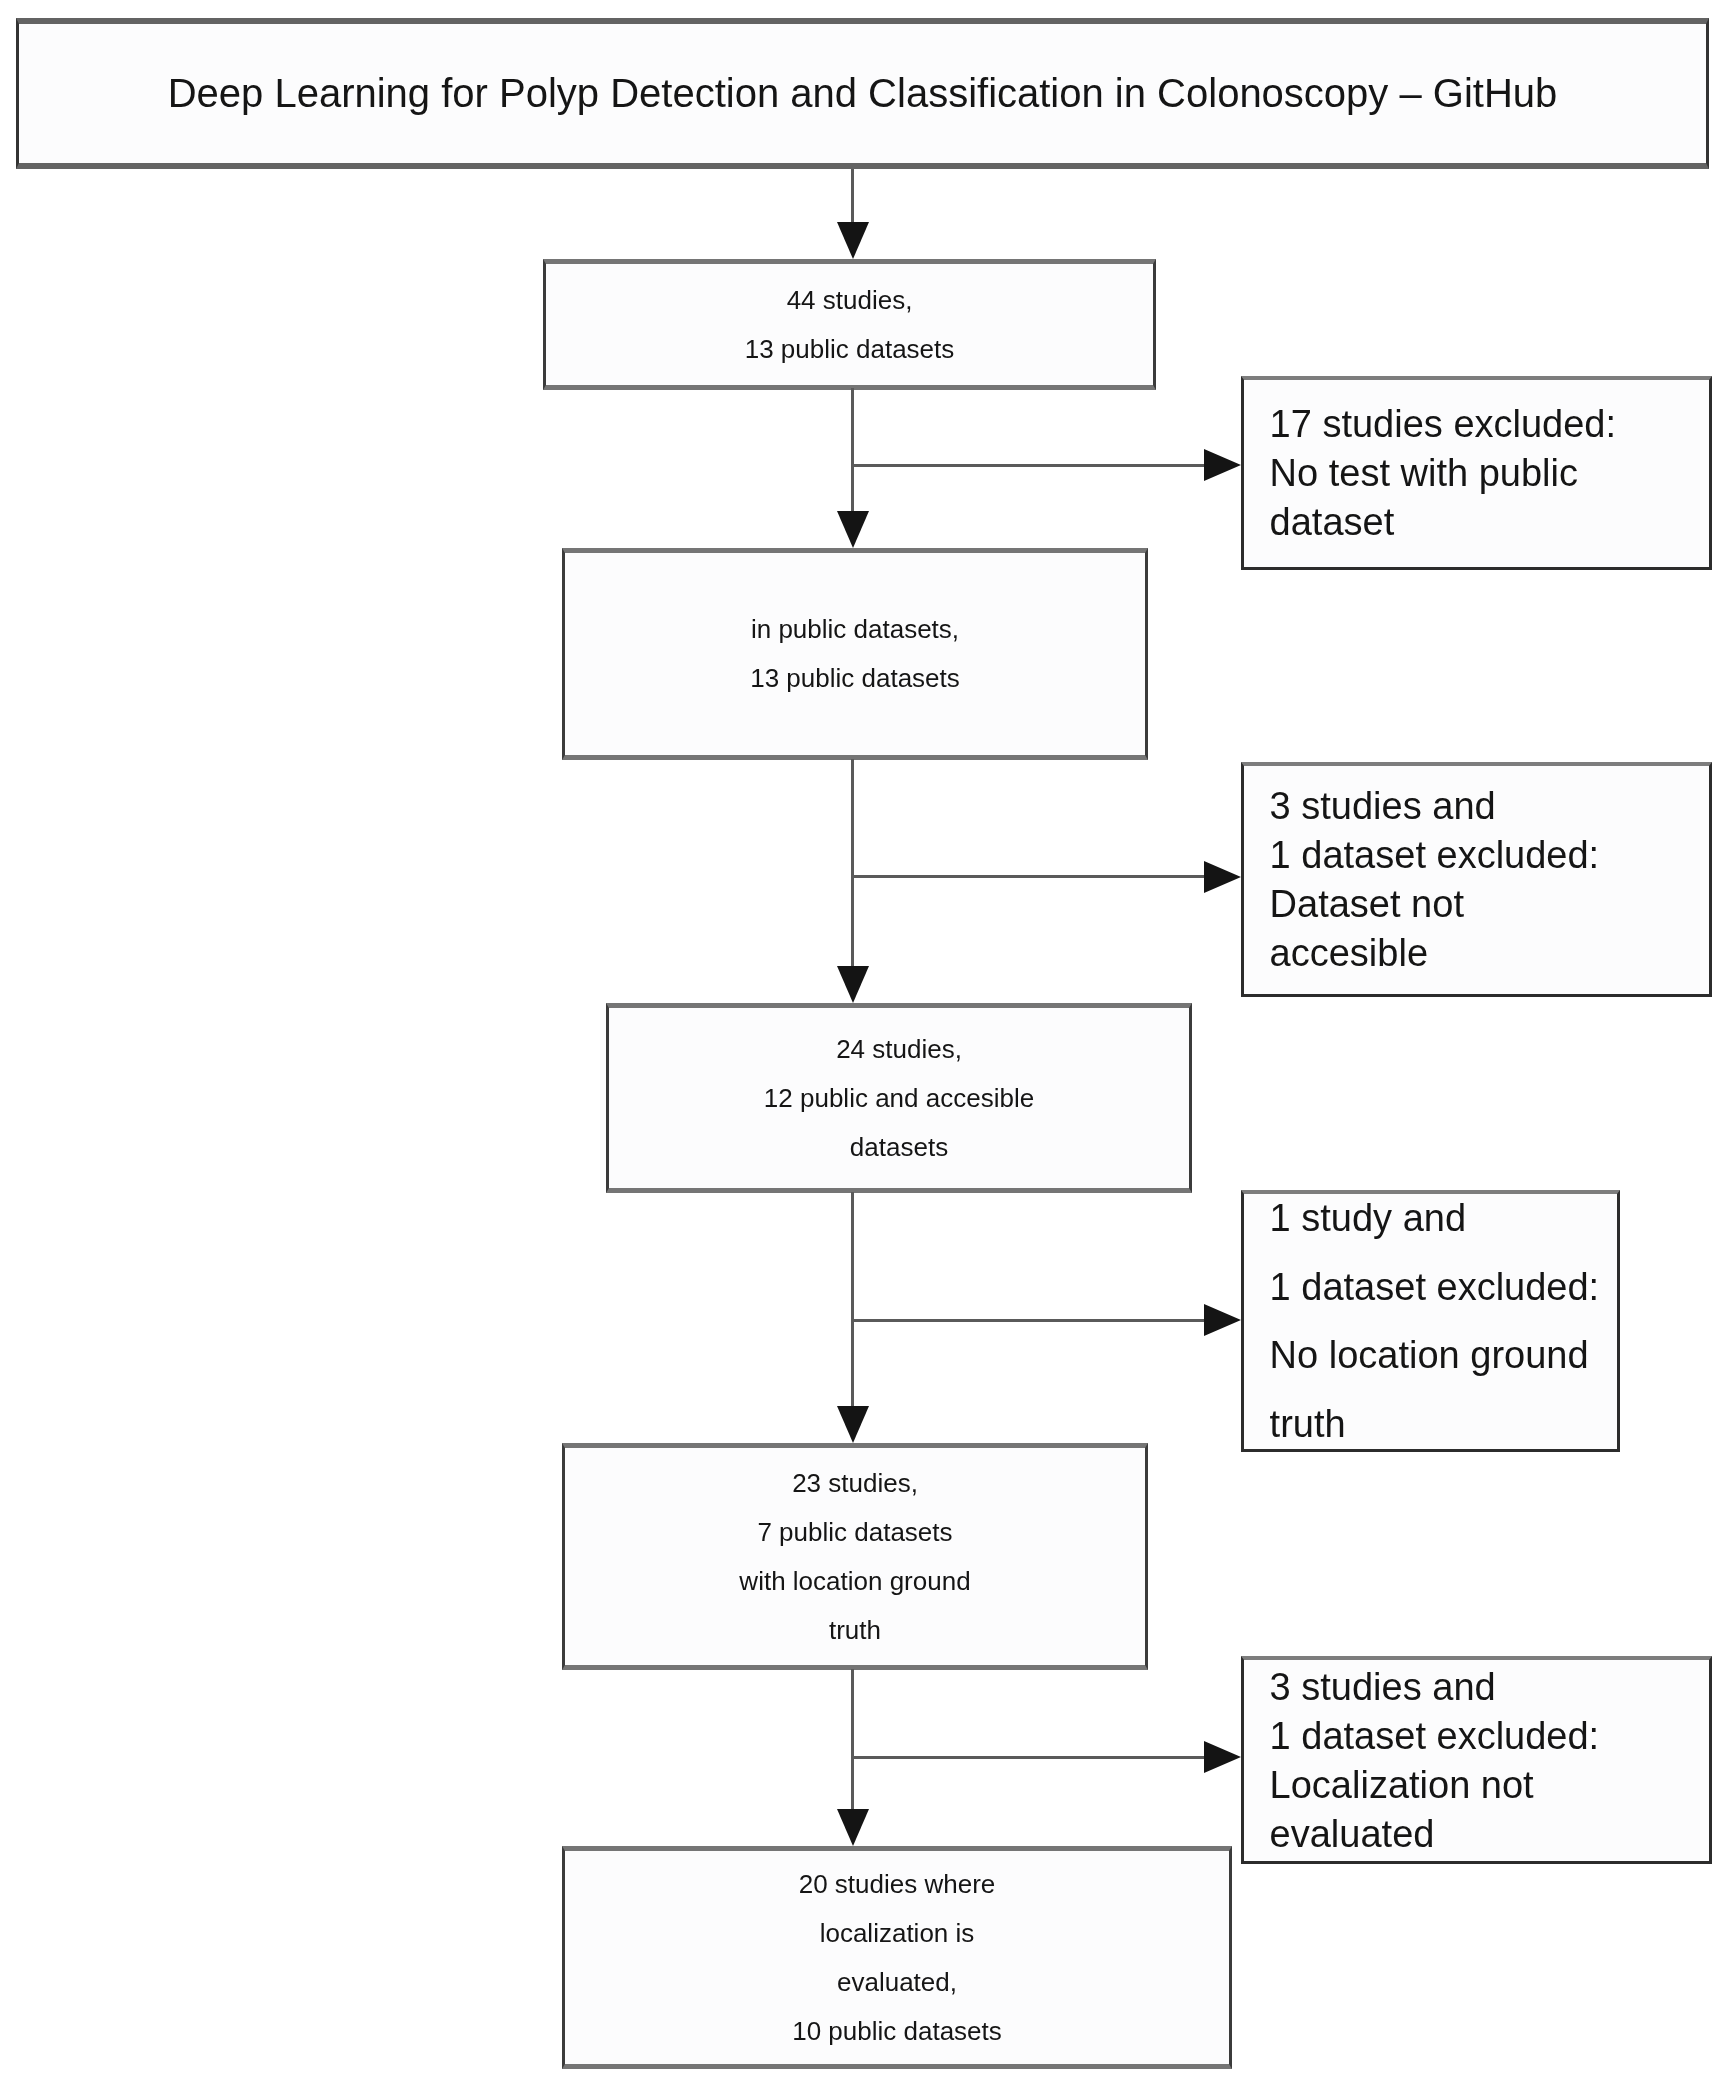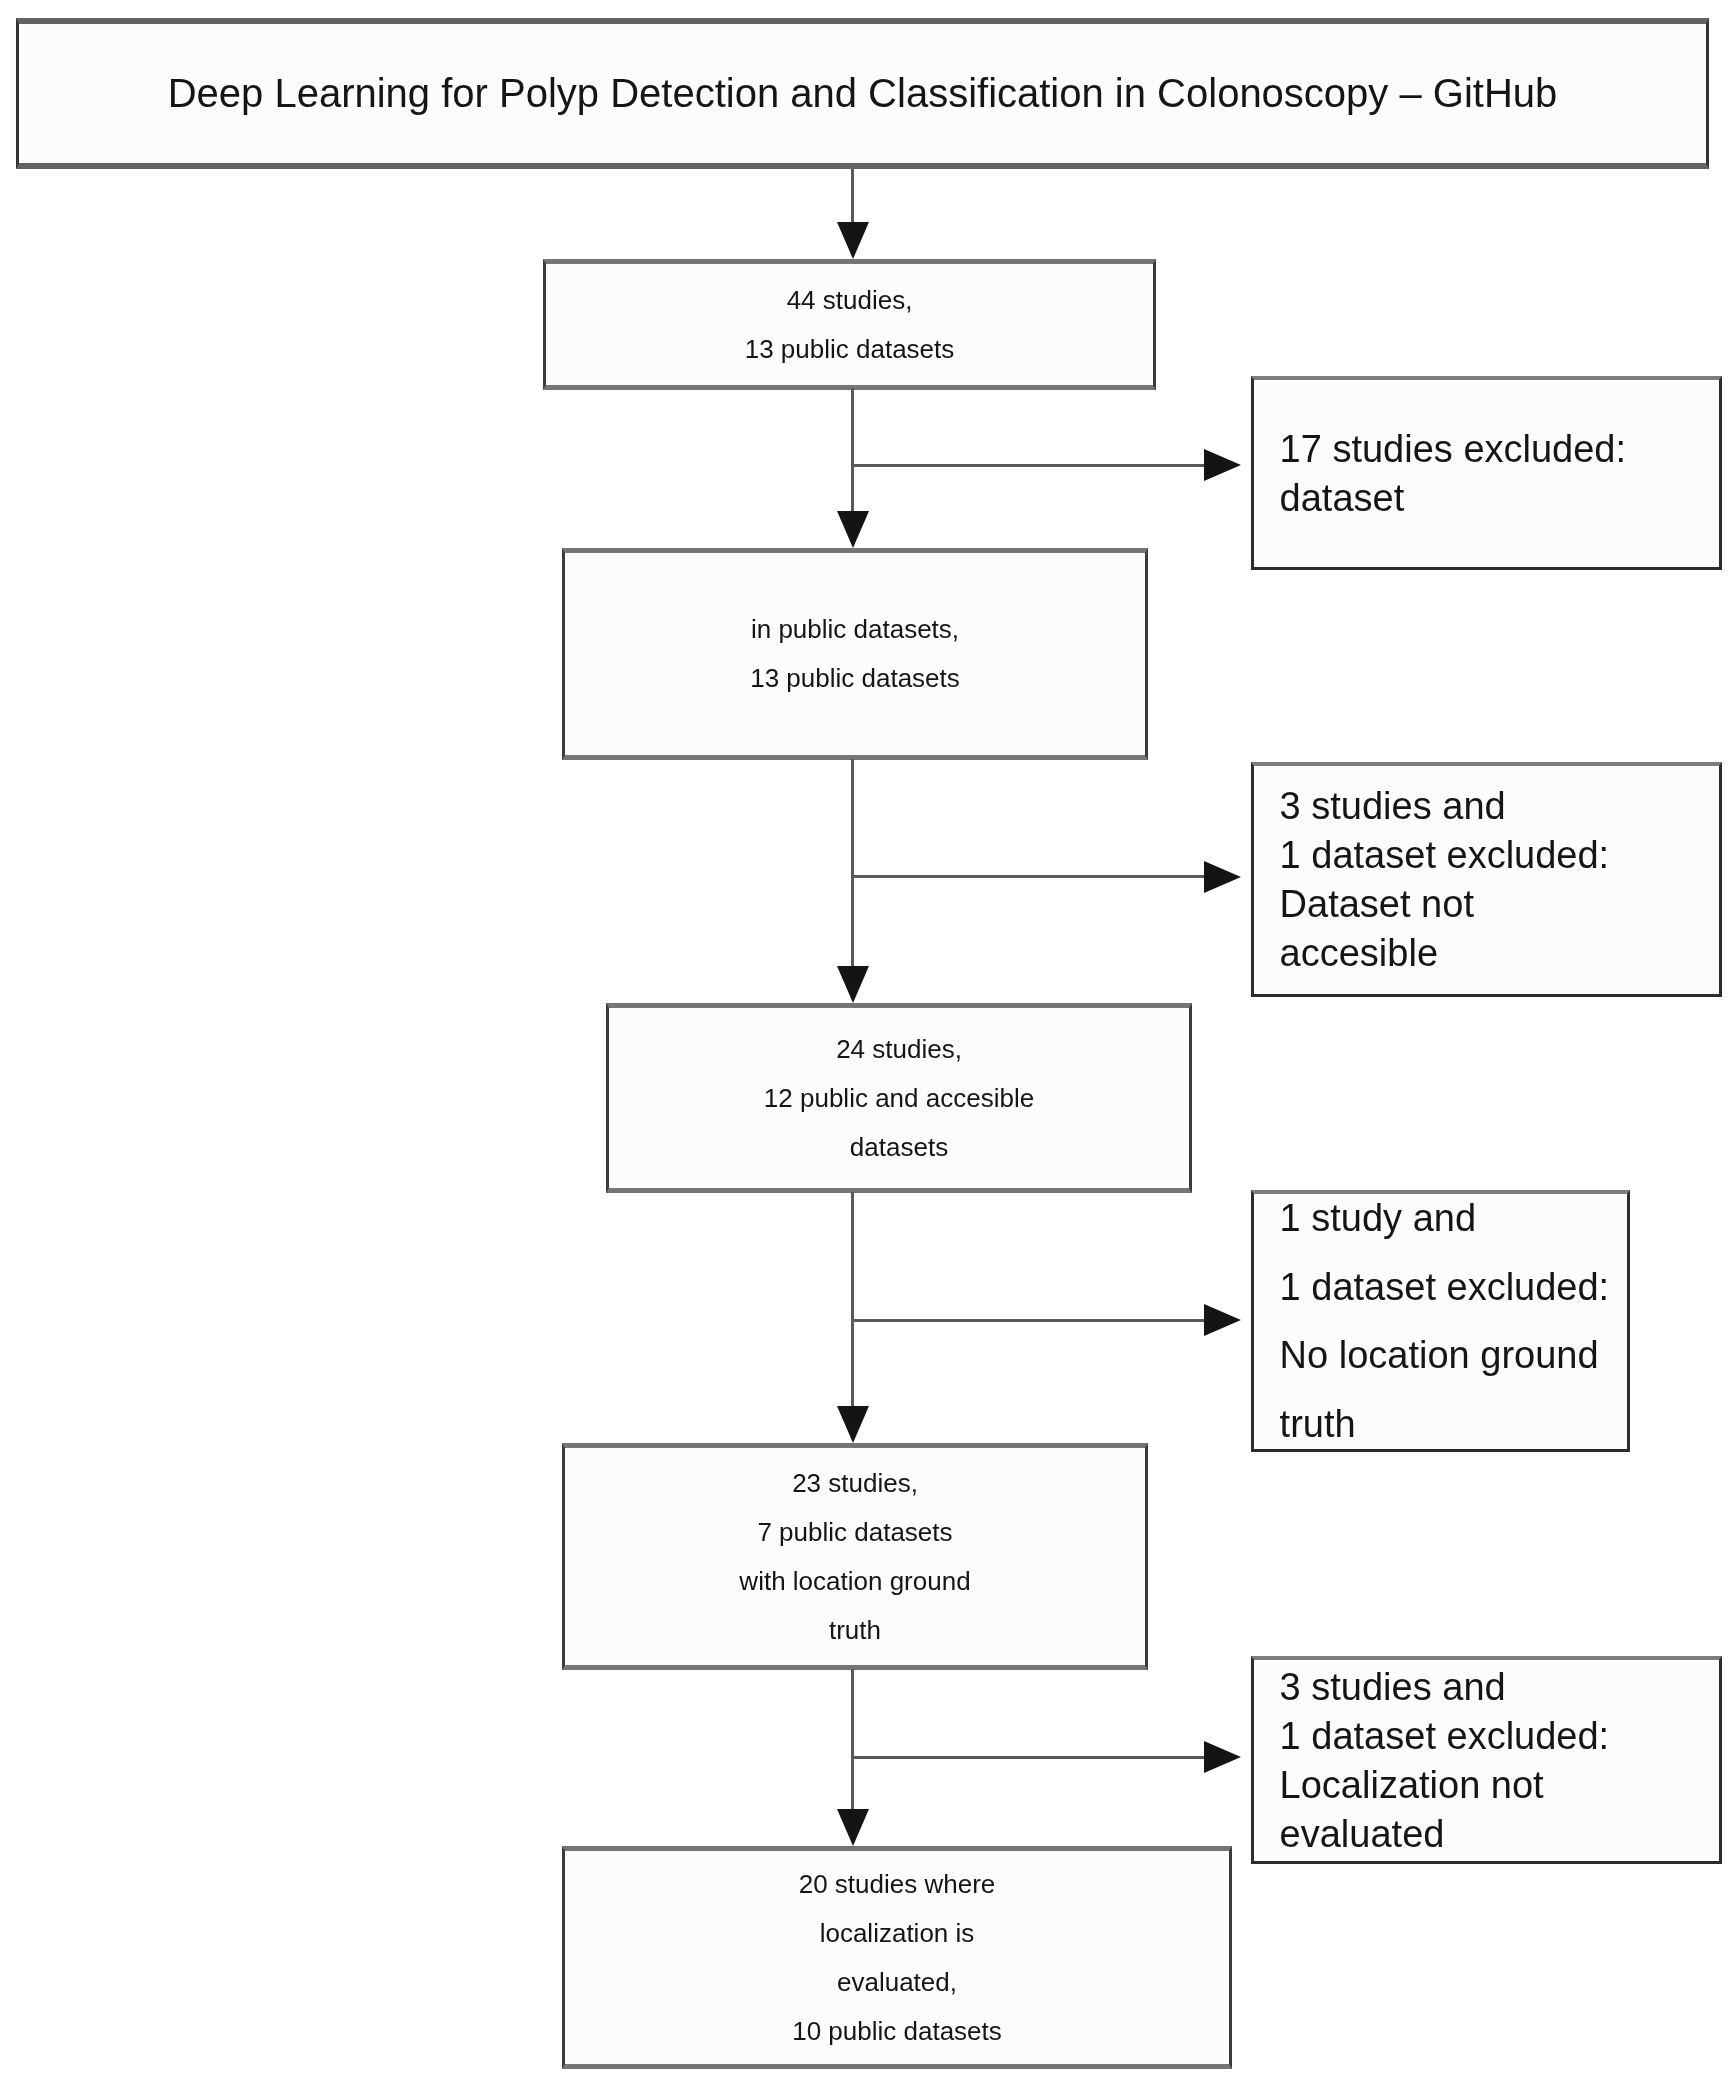--- a/index.html
+++ b/index.html
@@ -42,21 +42,20 @@
     border-top: 4.5px solid #7d7d7d;
     display: flex;
     flex-direction: column;
     justify-content: center;
     align-items: flex-start;
     text-align: left;
     padding-left: 25.6px;
     font-size: 38px;
     line-height: 49px;
     box-sizing: border-box;
-    margin-left: 10px;
   }
   .vline { position: absolute; width: 3.2px; background: #5a5a5a; }
   .hline { position: absolute; height: 3.2px; background: #5a5a5a; }
   .arrow-down {
     position: absolute; width: 0; height: 0;
     border-left: 16px solid transparent;
     border-right: 16px solid transparent;
     border-top: 37px solid #141414;
   }
   .arrow-right {
@@ -84,20 +83,21 @@
     <div class="line-text">13 public datasets</div>
   </div>
 
   <div class="vline" style="left:851px; top:388px; height:128px;"></div>
   <div class="arrow-down" style="left:837px; top:511px;"></div>
   <div class="hline" style="left:853px; top:464px; width:351px;"></div>
   <div class="arrow-right" style="left:1204px; top:449px;"></div>
 
   <div class="exclusion" style="left:1241px; top:376px; width:471px; height:194px;">
     <div class="line-text">17 studies excluded:</div>
+    <div class="line-text">No test with public</div>
     <div class="line-text">dataset</div>
   </div>
 
   <div class="node" style="left:562px; top:548px; width:586px; height:212px;">
     <div class="line-text">in public datasets,</div>
     <div class="line-text">13 public datasets</div>
   </div>
 
   <div class="vline" style="left:851px; top:759px; height:212px;"></div>
   <div class="arrow-down" style="left:837px; top:966px;"></div>

